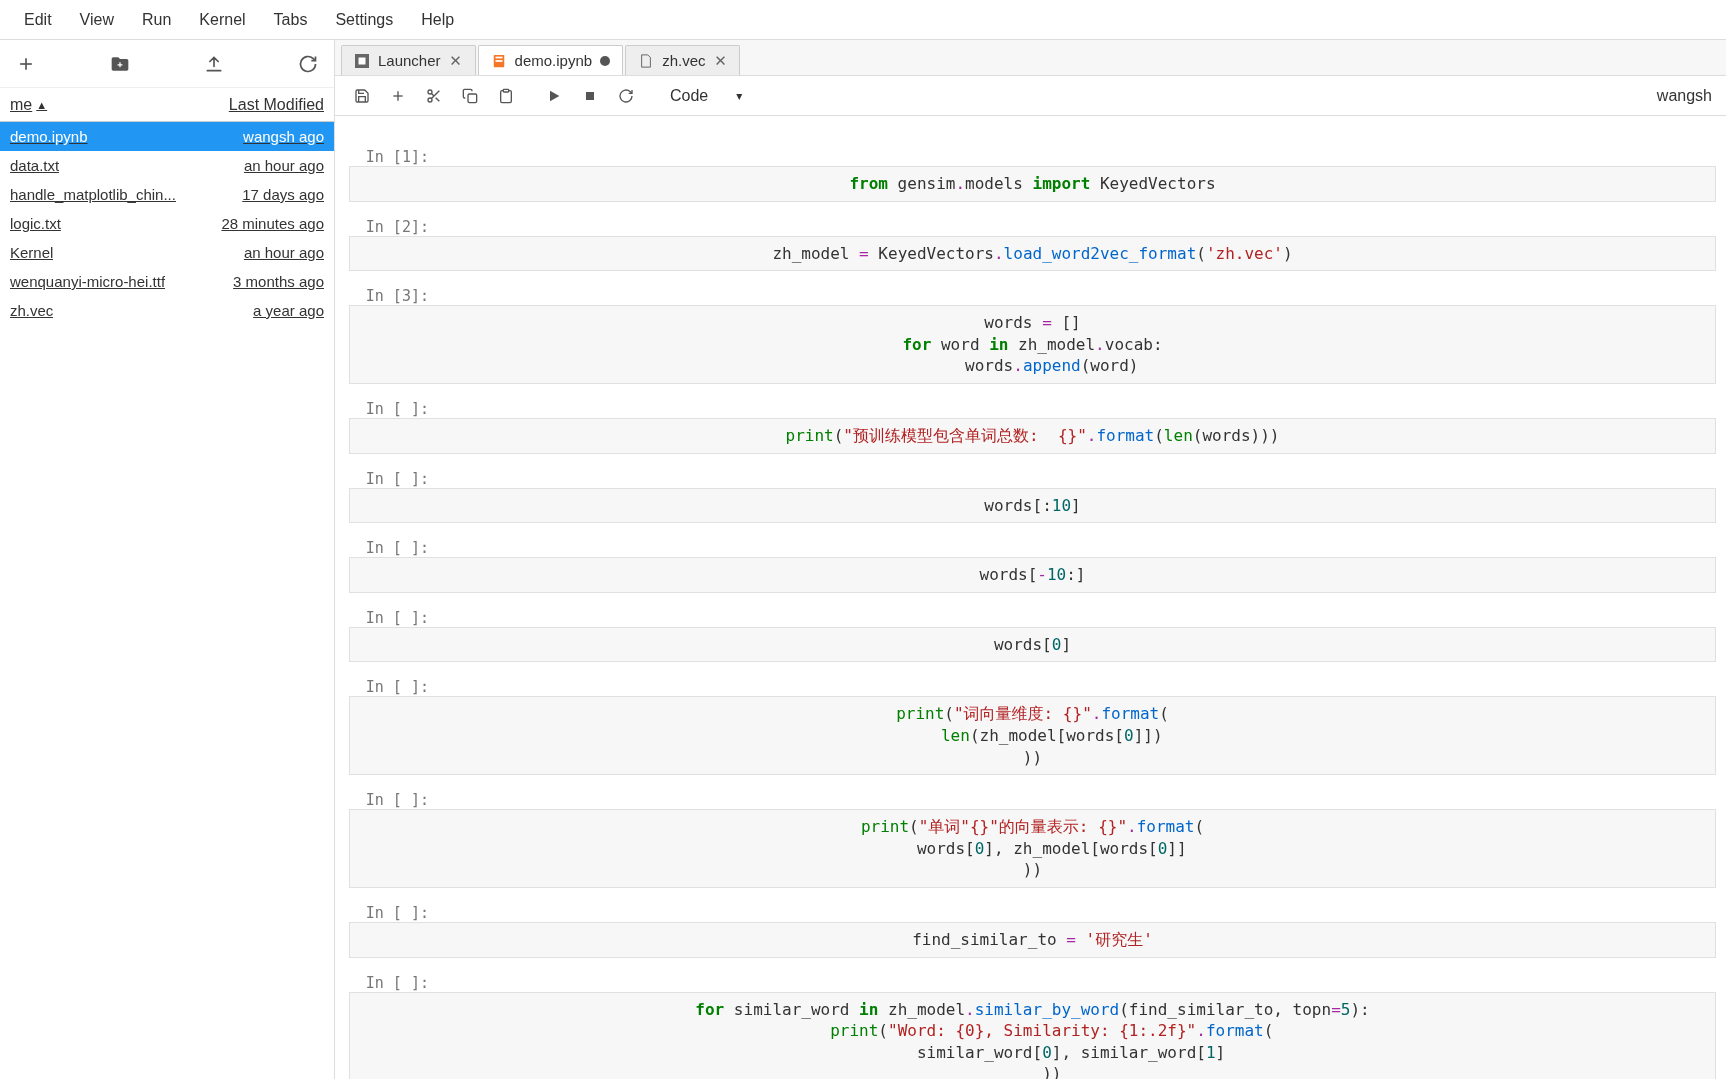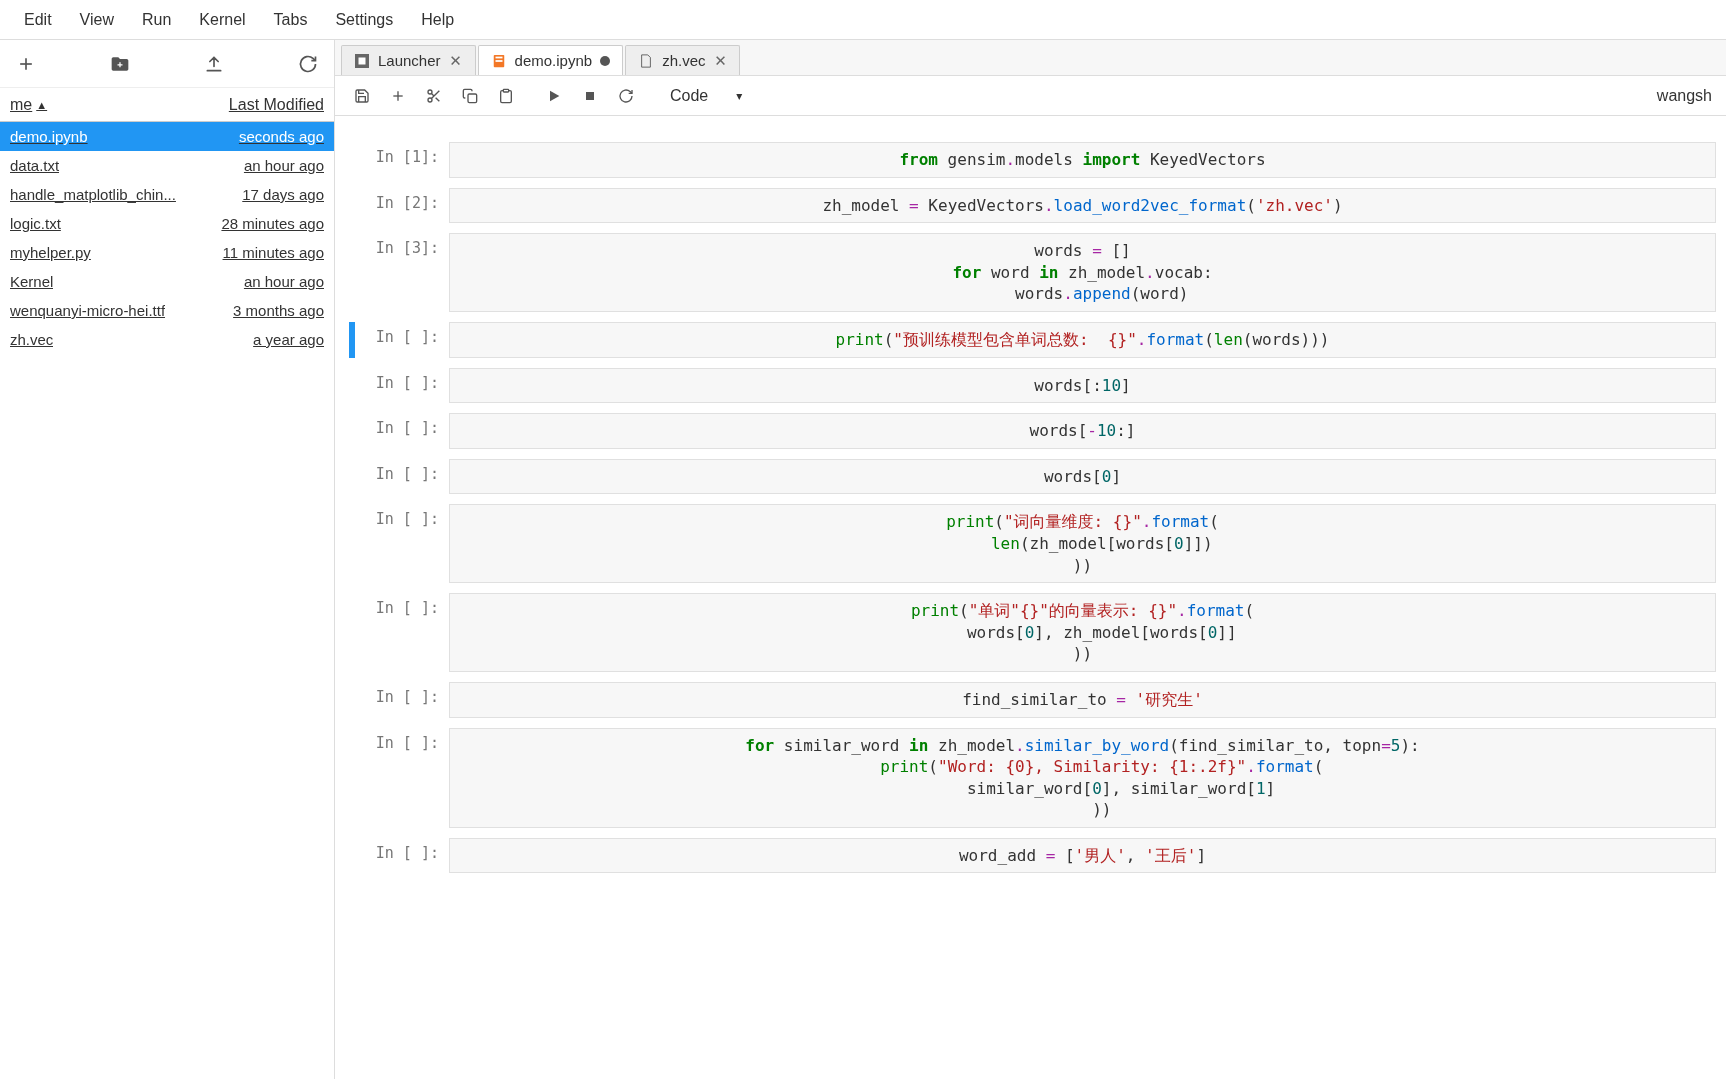--- a/index.html
+++ b/index.html
@@ -36,21 +36,21 @@
 .nb-toolbar { display: flex; align-items: center; height: 40px; padding: 0 10px; border-bottom: 1px solid #ddd; gap: 2px; }
 .nb-toolbar .tbtn { width: 34px; height: 30px; display: flex; align-items: center; justify-content: center; color: #555; cursor: pointer; border-radius: 2px; }
 .nb-toolbar svg { width: 16px; height: 16px; }
 .nb-toolbar .sep { width: 10px; }
 .cell-type { display: flex; align-items: center; gap: 28px; padding: 0 14px; border: 1px solid transparent; font-size: 16px; margin-left: 10px; cursor: pointer; }
 .cell-type .chev { font-size: 12px; }
 .nb-toolbar .spacer { flex: 1; }
 .kernel-name { font-size: 16px; padding-right: 4px; }
 
 .notebook { flex: 1; overflow: auto; padding: 20px 0 40px 0; }
-.cell { display: flex; margin: 6px 10px 10px 14px; position: relative; }
+.cell { display: flex; margin: 6px 10px 10px 14px; position: relative; flex-direction: column; }
 .cell .marker { width: 6px; margin-right: 4px; }
 .cell.selected .marker { background: #2196f3; }
 .cell .prompt { width: 90px; text-align: right; padding: 6px 10px 0 0; font-family: "SF Mono", Menlo, Consolas, monospace; font-size: 15px; color: #777; white-space: nowrap; }
 .cell .code { flex: 1; background: #f7f7f7; border: 1px solid #e0e0e0; padding: 6px 10px; font-family: "SF Mono", Menlo, Consolas, monospace; font-size: 16px; line-height: 1.35; white-space: pre; overflow-x: auto; text-align: center; }
 
 
 .kw { color: #008000; font-weight: bold; }
 .fn { color: #0066cc; }
 .str { color: #b22222; }
 .num { color: #006666; }
@@ -100,37 +100,33 @@
     <div class="file-header">
       <div class="name-col">
         <span>me</span>
         <span class="caret">▲</span>
       </div>
       <div>Last Modified</div>
     </div>
     <div class="file-list" id="file-list">
         <div class="file-row selected">
           <span class="fname">demo.ipynb</span>
-          <span>seconds ago</span>
+          <span>wangsh ago</span>
         </div>
         <div class="file-row">
           <span class="fname">data.txt</span>
           <span>an hour ago</span>
         </div>
         <div class="file-row">
           <span class="fname">handle_matplotlib_chin...</span>
           <span>17 days ago</span>
         </div>
         <div class="file-row">
           <span class="fname">logic.txt</span>
           <span>28 minutes ago</span>
-        </div>
-        <div class="file-row">
-          <span class="fname">myhelper.py</span>
-          <span>11 minutes ago</span>
         </div>
         <div class="file-row">
           <span class="fname">Kernel</span>
           <span>an hour ago</span>
         </div>
         <div class="file-row">
           <span class="fname">wenquanyi-micro-hei.ttf</span>
           <span>3 months ago</span>
         </div>
         <div class="file-row">

